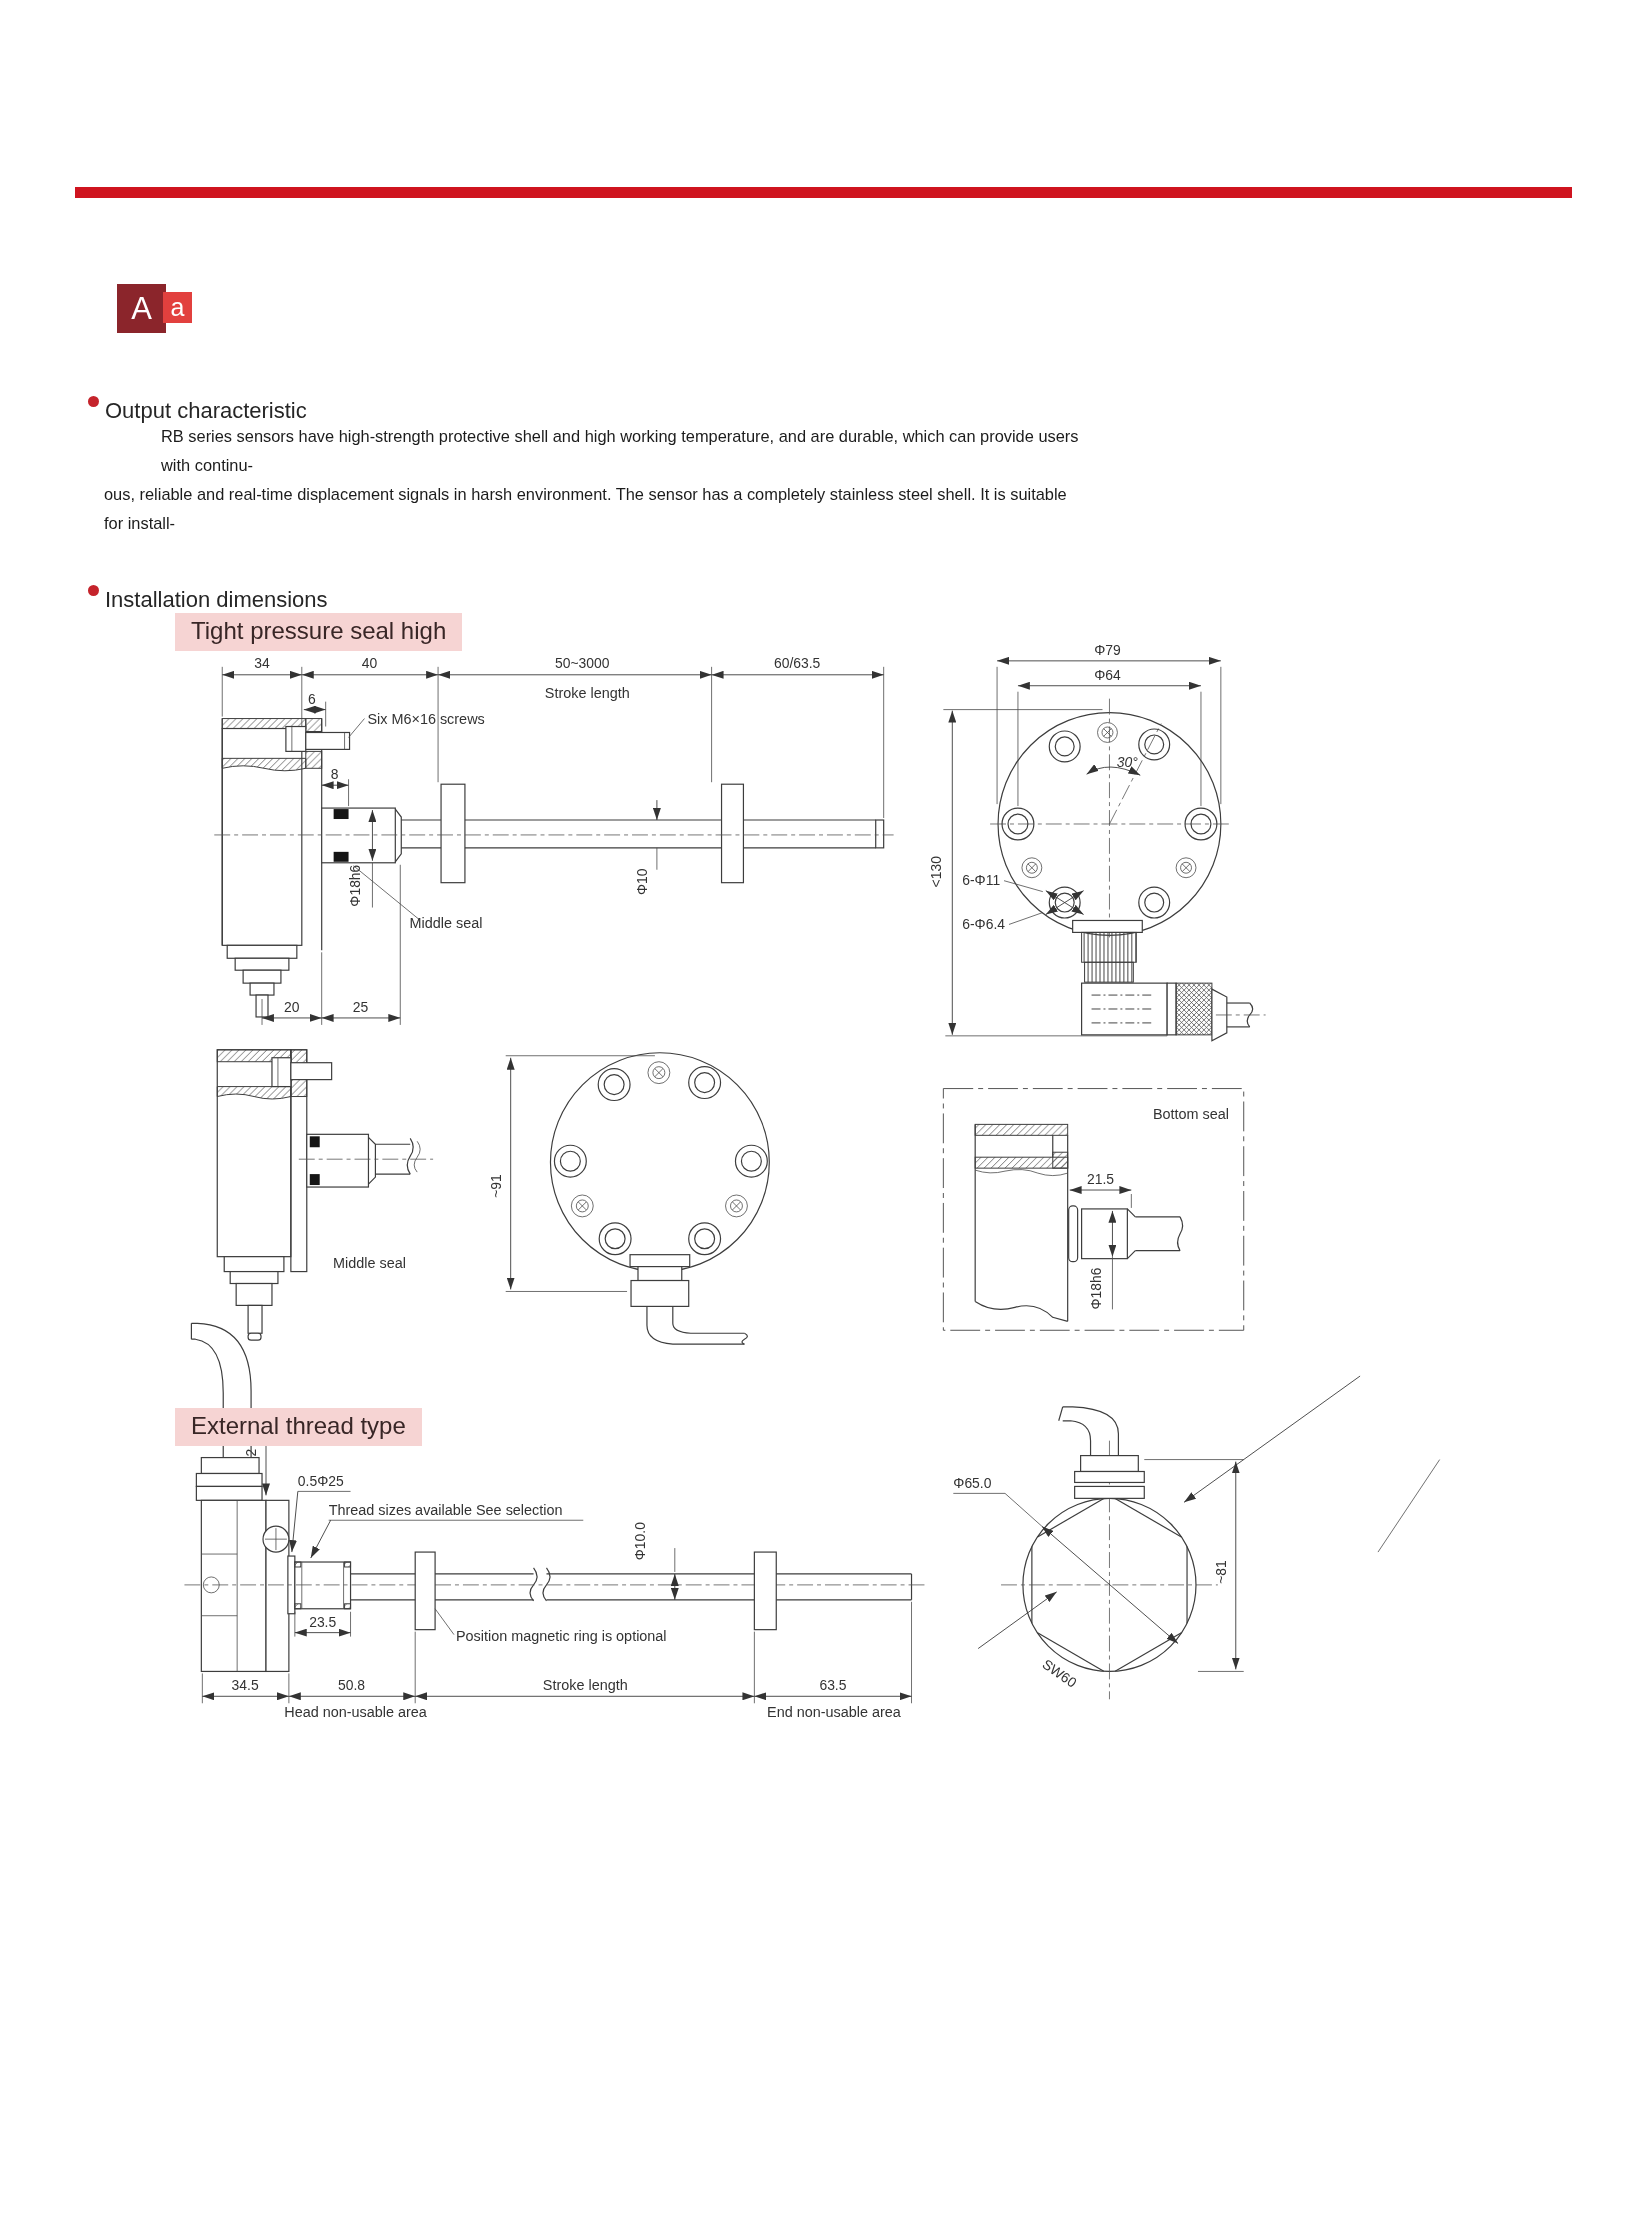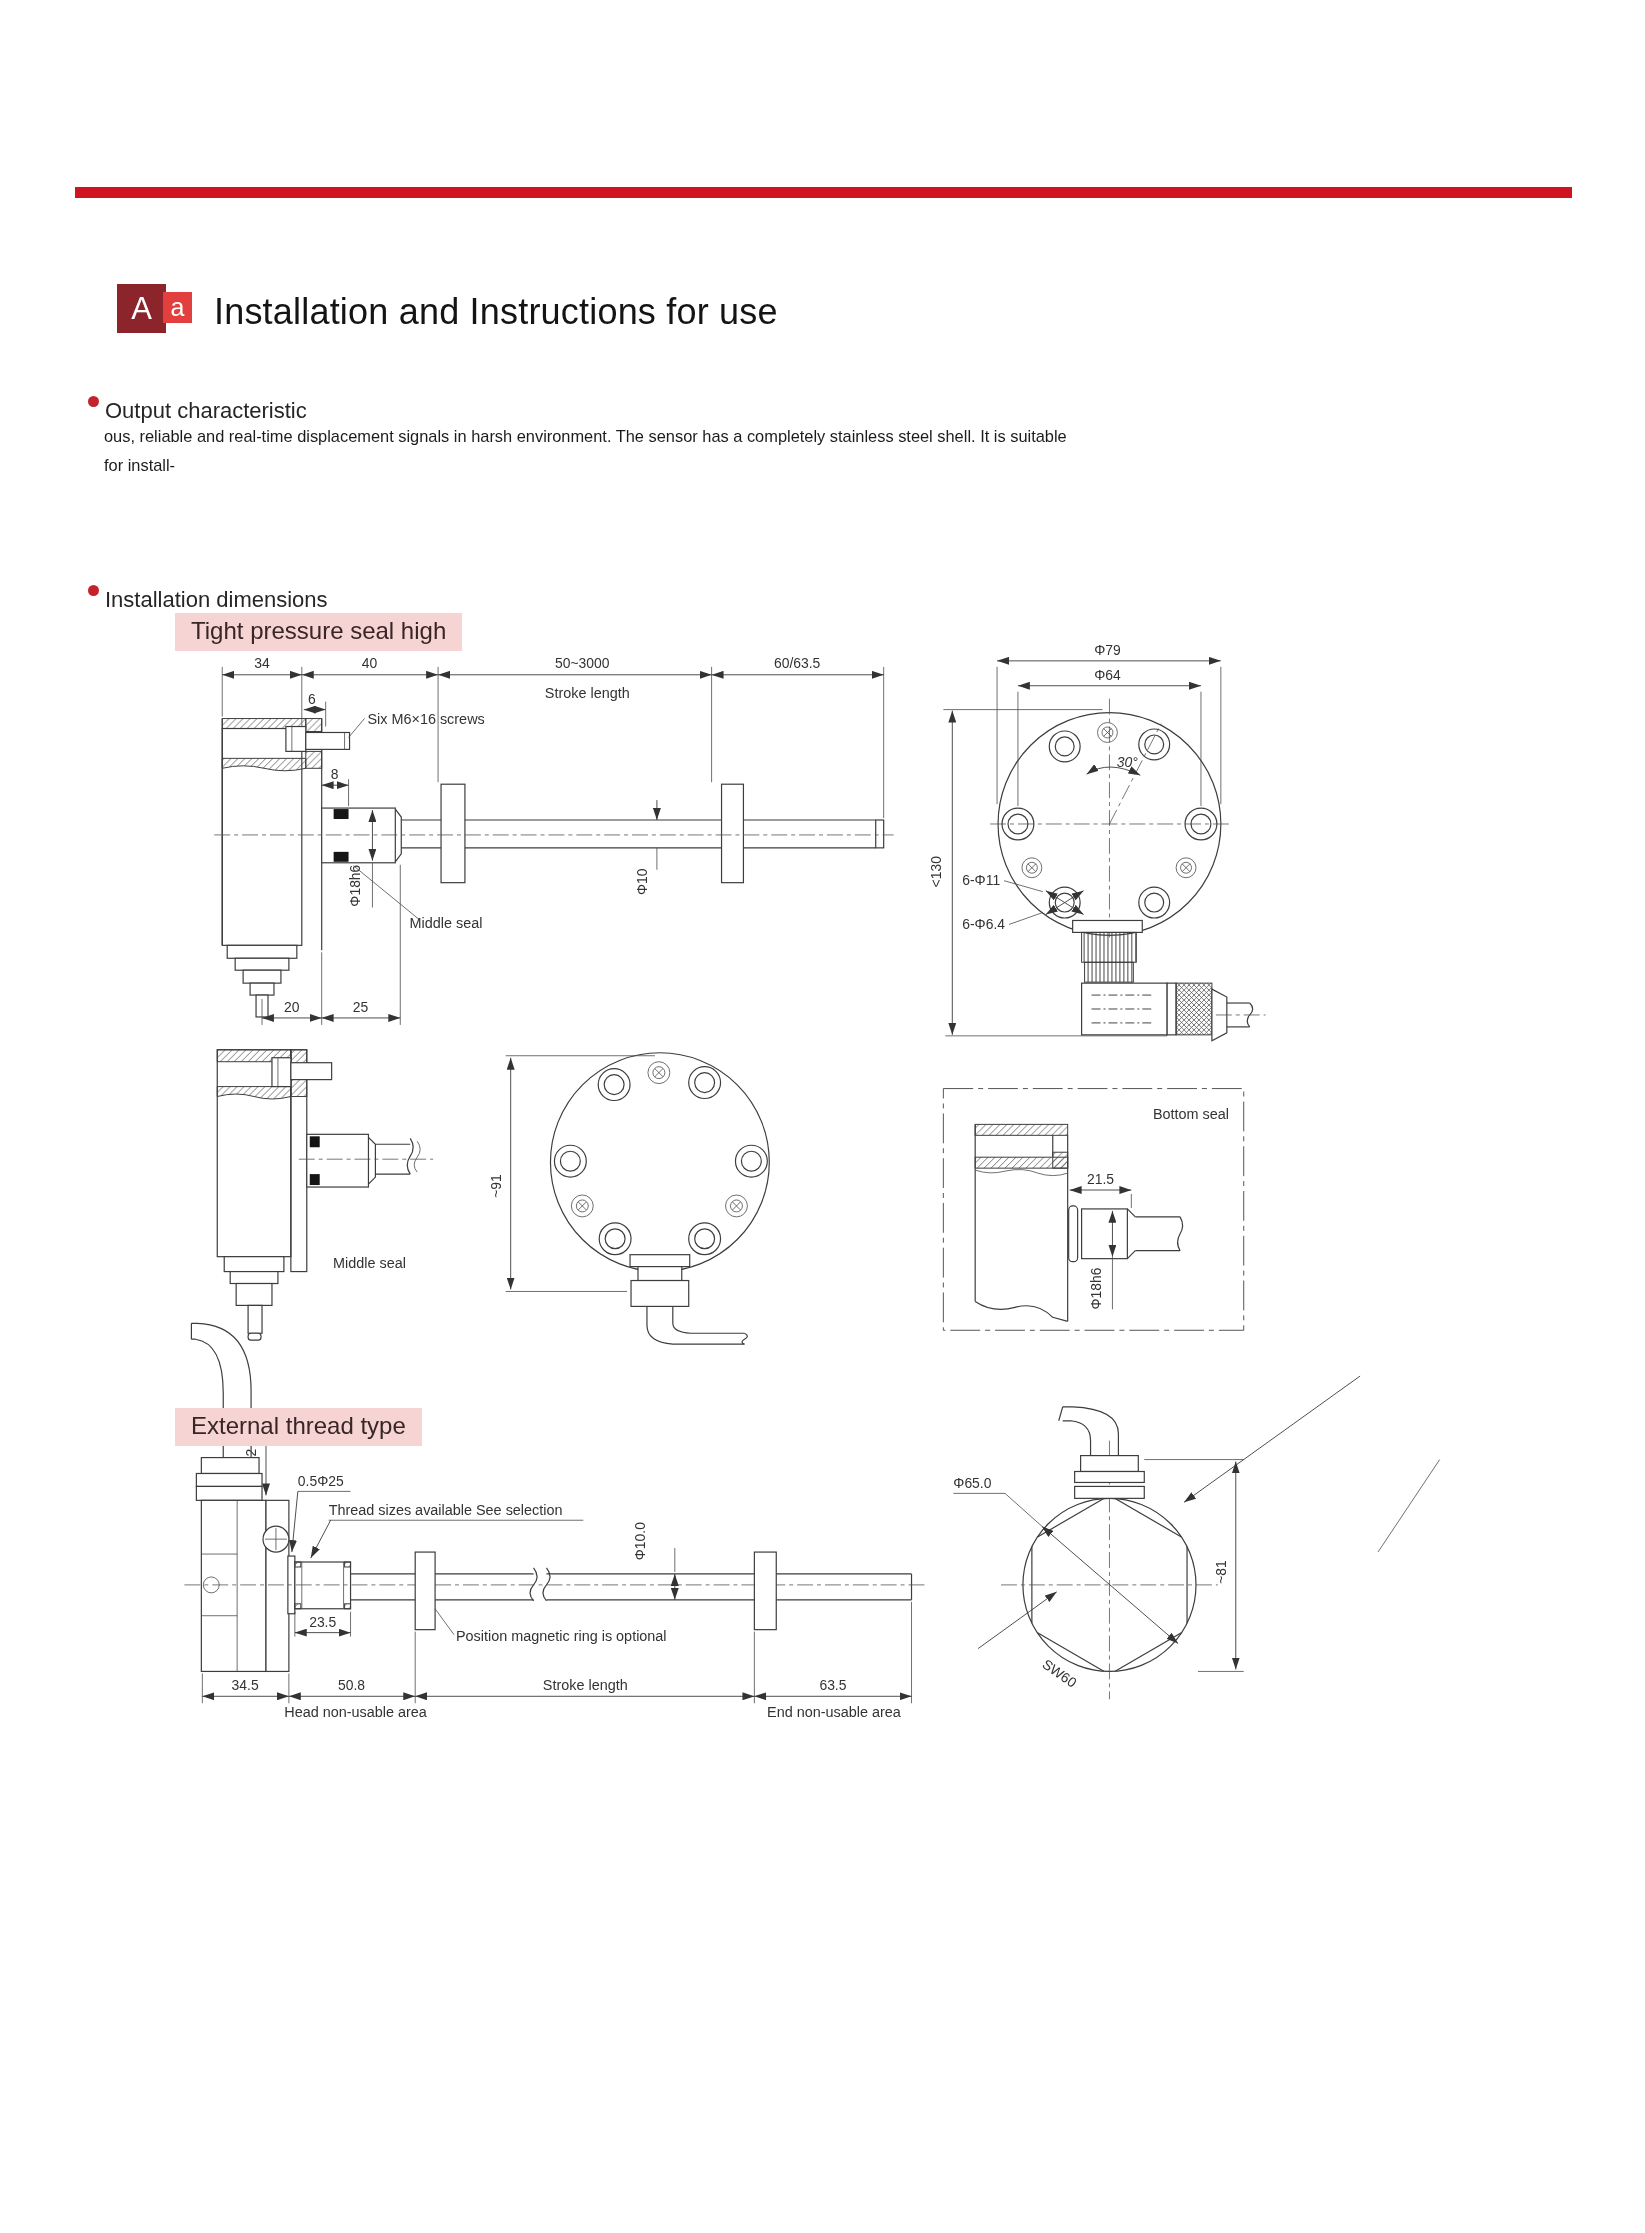--- a/index.html
+++ b/index.html
@@ -41,26 +41,26 @@
 </style>
 </head>
 <body>
 
 <div class="page">
 
   <div class="top-rule"></div>
 
   <div class="badge-A">A</div>
   <div class="badge-a">a</div>
-  <div class="title">Installation and Instructions for use</div>
 
   <div class="bullet b1"></div>
   <div class="h2 h2a">Output characteristic</div>
 
   <div class="para">
+    <div class="indent">RB series sensors have high-strength protective shell and high working temperature, and are durable, which can provide users with continu-</div>
     <div>ous, reliable and real-time displacement signals in harsh environment. The sensor has a completely stainless steel shell. It is suitable for install-</div>
   </div>
 
   <div class="bullet b2"></div>
   <div class="h2 h2b">Installation dimensions</div>
 
   <div class="pink-label pl1">Tight pressure seal high</div>
   <div class="pink-label pl2">External thread type</div>
 
   <svg class="drawings" width="1646" height="1114" viewBox="0 640 1654 1120">

